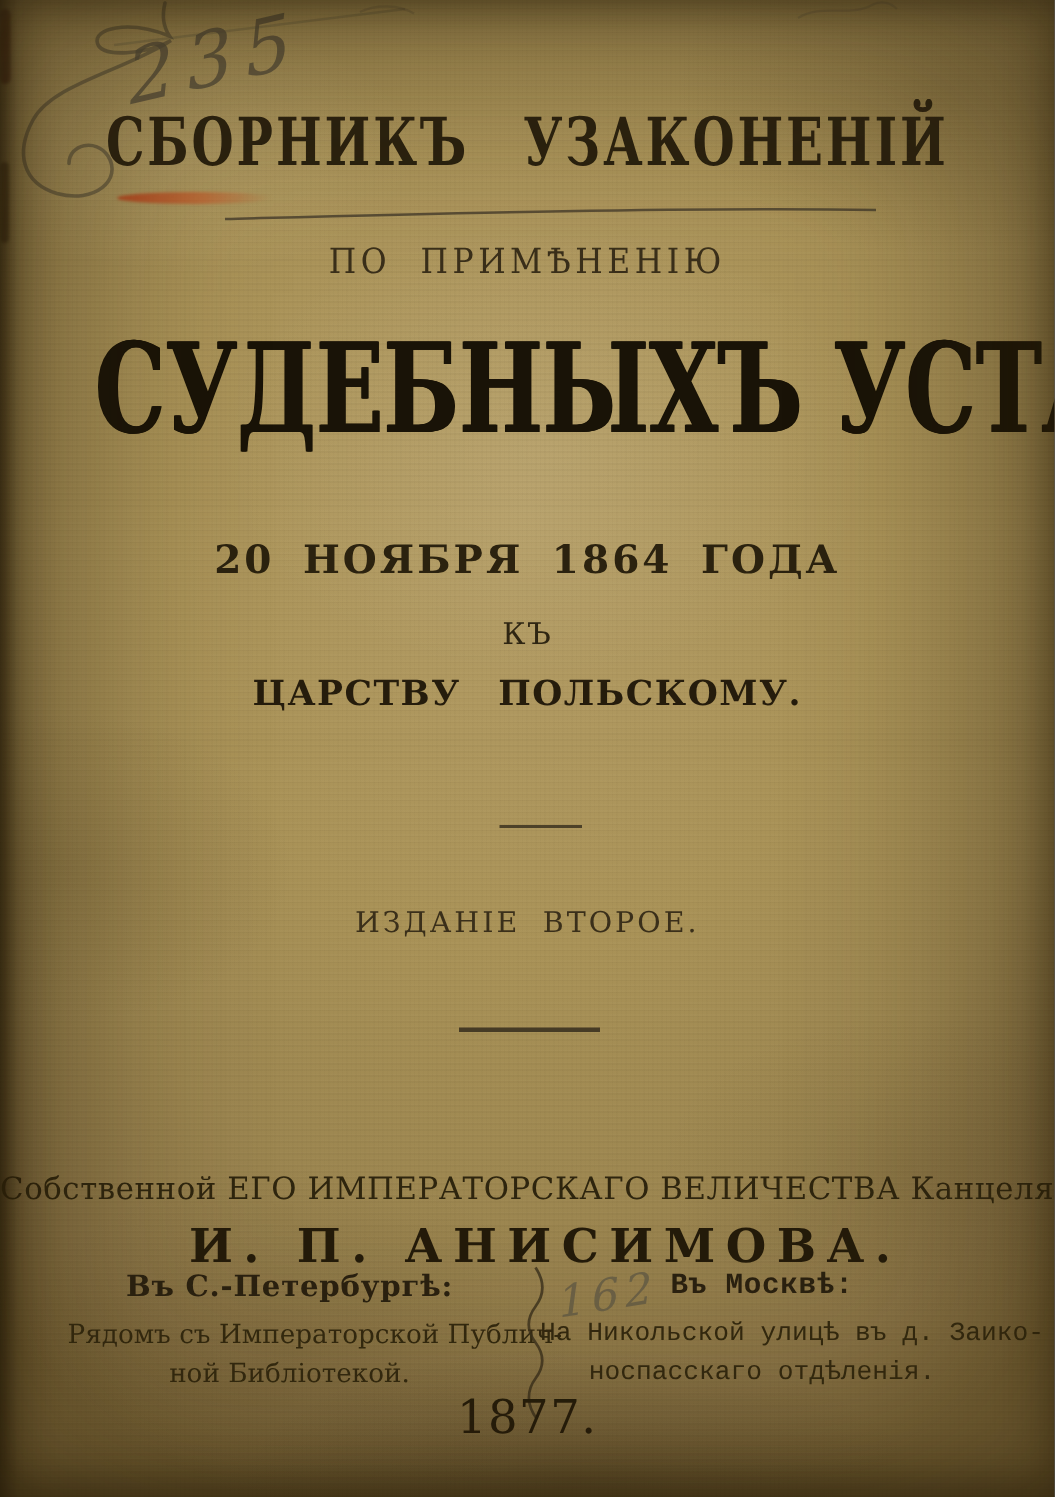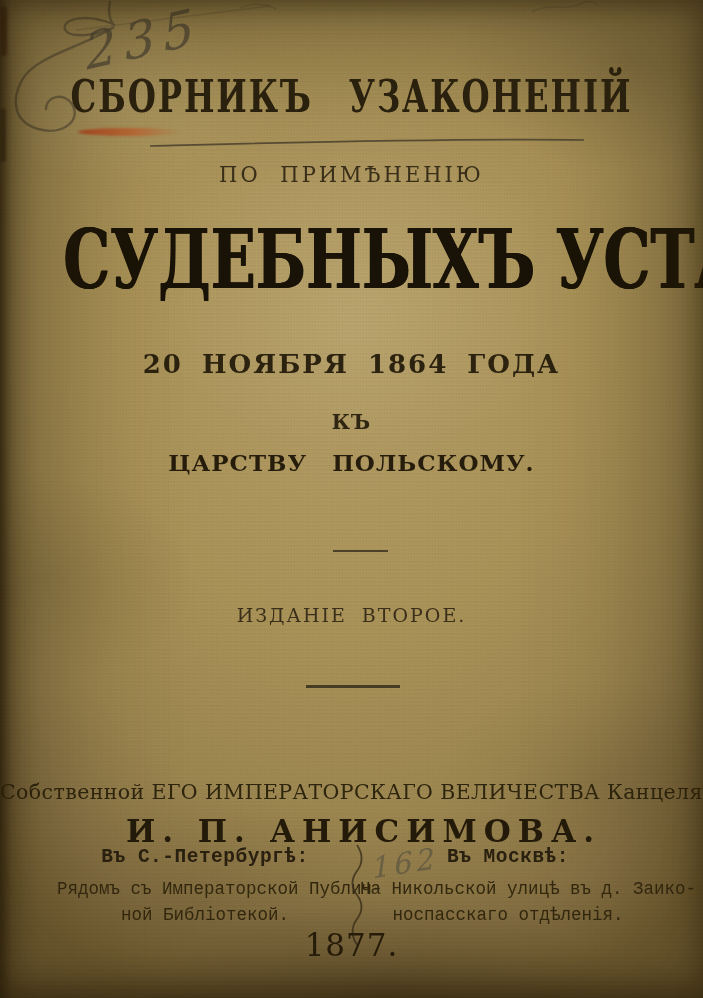--- a/index.html
+++ b/index.html
@@ -40,35 +40,35 @@
   .streak.s2{left:0;top:108px;width:6px;height:54px;background:rgba(44,28,12,.55);}
 
   .ctr{position:absolute;left:0;width:703px;text-align:center;white-space:nowrap;}
 
   .title-top{top:70px;font-size:34px;font-weight:bold;letter-spacing:2px;word-spacing:24px;
     color:#2a210f;transform:scale(.95,1.3);transform-origin:50% 0;}
   .subtitle{top:161px;font-size:21px;letter-spacing:3px;word-spacing:10px;color:#3a2f1a;transform:scaleY(1.1);transform-origin:50% 0;}
   .main-title{top:210px;font-size:72px;font-weight:bold;color:#191307;
     transform:scale(.82,1.15);transform-origin:50% 0;letter-spacing:0px;
     text-shadow:.6px 0 0 currentColor,-.6px 0 0 currentColor;}
-  .date-line{top:349px;font-size:26px;font-weight:bold;letter-spacing:2px;word-spacing:8px;color:#2b220f;}
-  .k-line{top:410px;font-size:20px;font-weight:bold;letter-spacing:1px;color:#2e2512;}
+  .date-line{top:359px;font-size:26px;font-weight:bold;letter-spacing:2px;word-spacing:8px;color:#2b220f;}
+  .k-line{top:410px;font-size:20px;font-weight:normal;letter-spacing:1px;color:#2e2512;}
   .region-line{top:449px;font-size:23px;font-weight:bold;letter-spacing:1px;word-spacing:16px;color:#251c0c;}
   .edition-line{top:604px;font-size:19px;font-weight:normal;letter-spacing:2px;word-spacing:7px;color:#3a2f1a;}
   .imprint1{top:751px;font-size:19px;letter-spacing:.4px;color:#33290f;}
   .imprint2{top:780px;font-size:20.5px;letter-spacing:.4px;color:#2e250e;}
   .publisher{top:813px;font-size:31px;font-weight:bold;letter-spacing:7px;color:#241b0a;margin-left:12px;}
   .year{top:927px;font-size:31px;letter-spacing:1px;color:#241b0a;}
 
   .rule{position:absolute;background:#3c3220;}
   .rule.r1{left:333px;top:550px;width:55px;height:2px;opacity:.85;}
   .rule.r2{left:306px;top:685px;width:94px;height:2.5px;opacity:.9;}
 
   .col{position:absolute;text-align:center;}
-  .col-left{left:57px;top:846px;width:296px;font-family:Liberation Mono, monospace;}
+  .col-left{left:45px;top:846px;width:296px;}
   .col-right{left:360px;top:846px;width:296px;font-family:Liberation Mono, monospace;}
   .col-header{font-size:19.5px;font-weight:bold;letter-spacing:.5px;color:#2a2110;margin-bottom:8px;white-space:nowrap;}
   .col-line{font-size:17.5px;line-height:26px;color:#33290f;white-space:nowrap;}
 
   .wavy{position:absolute;left:349px;top:845px;}
   .hand{position:absolute;font-style:italic;white-space:nowrap;}
   .num235{left:84px;top:10px;font-size:50px;letter-spacing:8px;color:rgba(82,75,58,.8);
     transform:rotate(-13deg) skewX(-8deg);}
   .num162{left:372px;top:846px;font-size:29px;letter-spacing:4px;color:rgba(95,88,68,.75);
     transform:rotate(-9deg) skewX(-6deg);}

